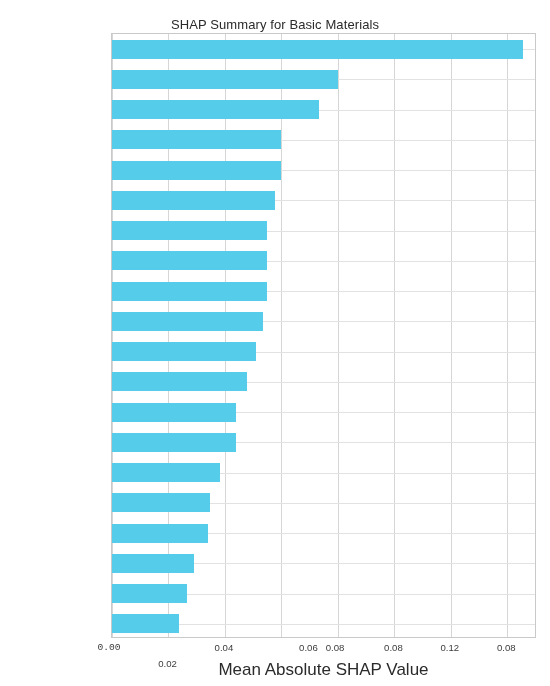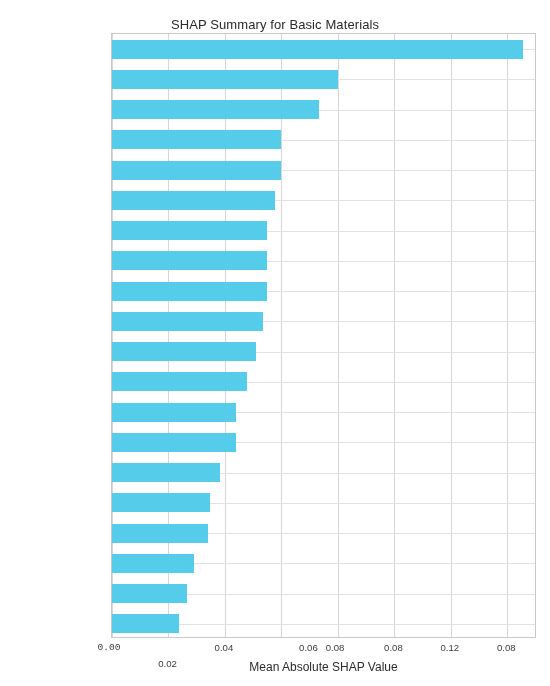--- a/index.html
+++ b/index.html
@@ -57,21 +57,21 @@
     color:#3c3c3c;
     white-space:nowrap;
     transform:translateX(-50%);
     line-height:1;
   }
   #xlabel{
     position:absolute;
     left:111px;width:425px;
     top:660px;
     text-align:center;
-    font-size:12px;
+    font-size:17px;
     color:#2b2b2b;
     white-space:nowrap;
   }
 </style>
 </head>
 <body>
 
 <div id="figure">
 
   <div id="chart-title">SHAP Summary for Basic Materials</div>

